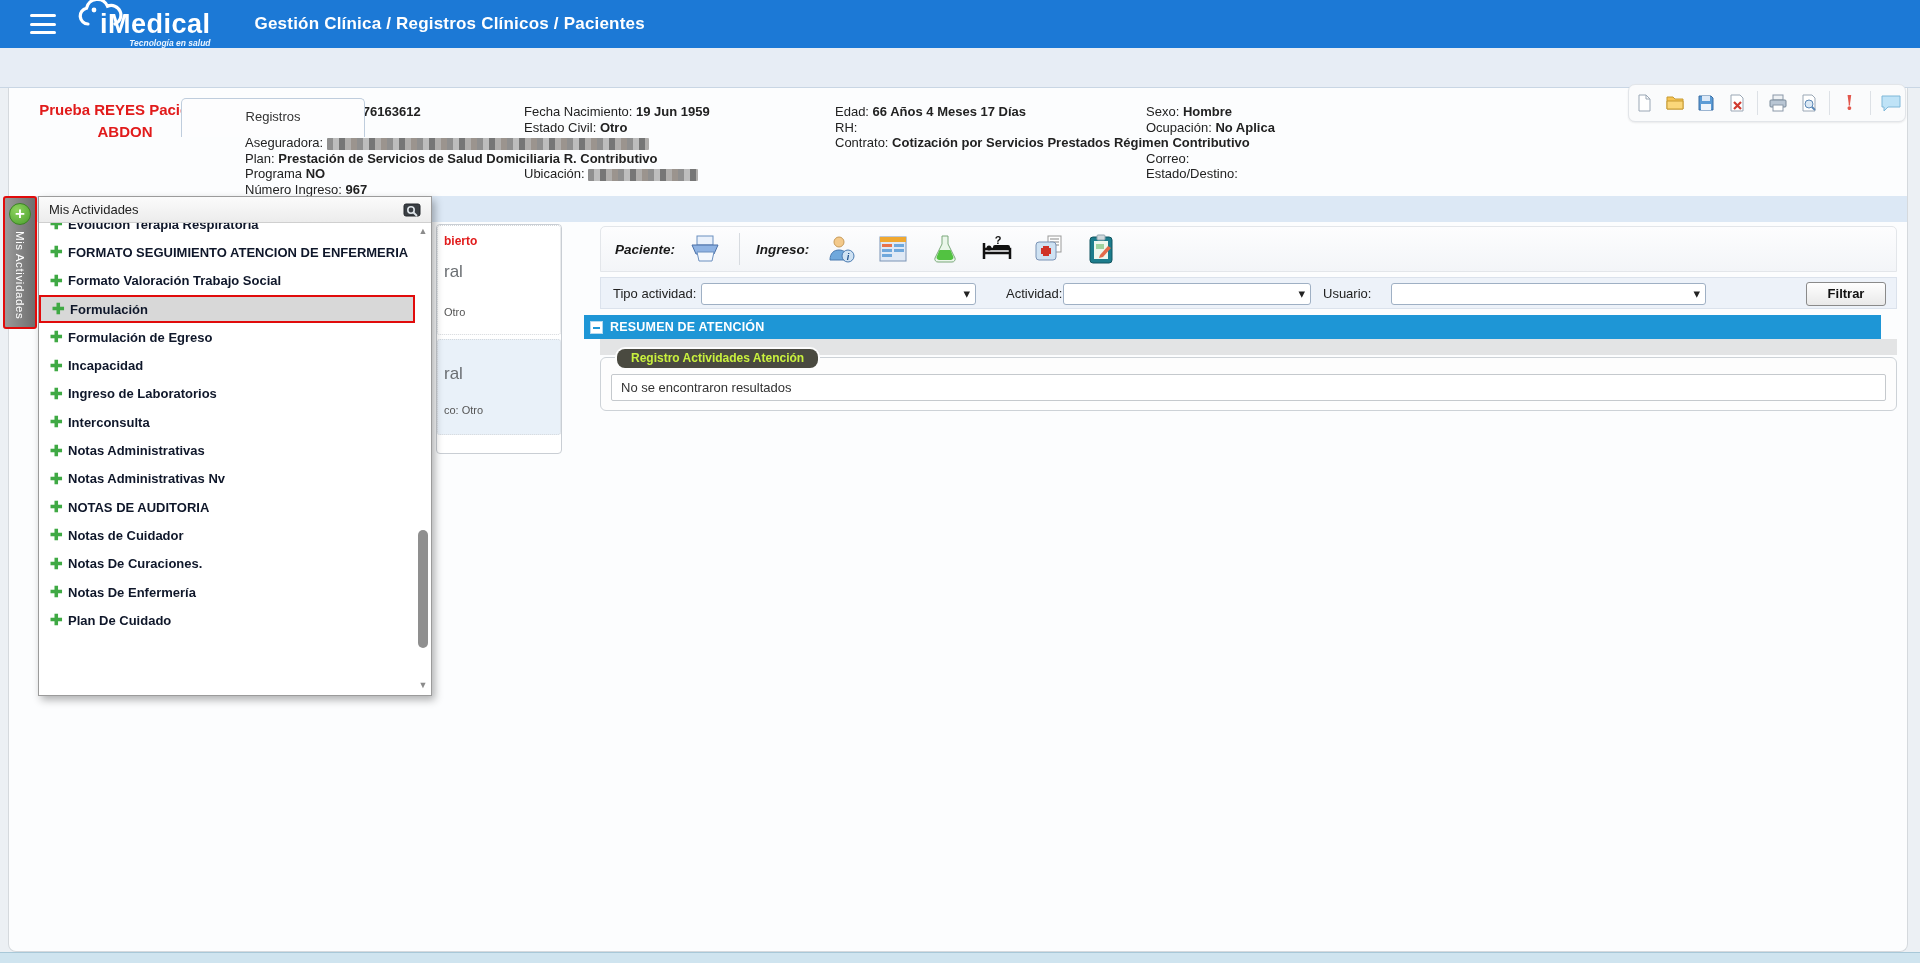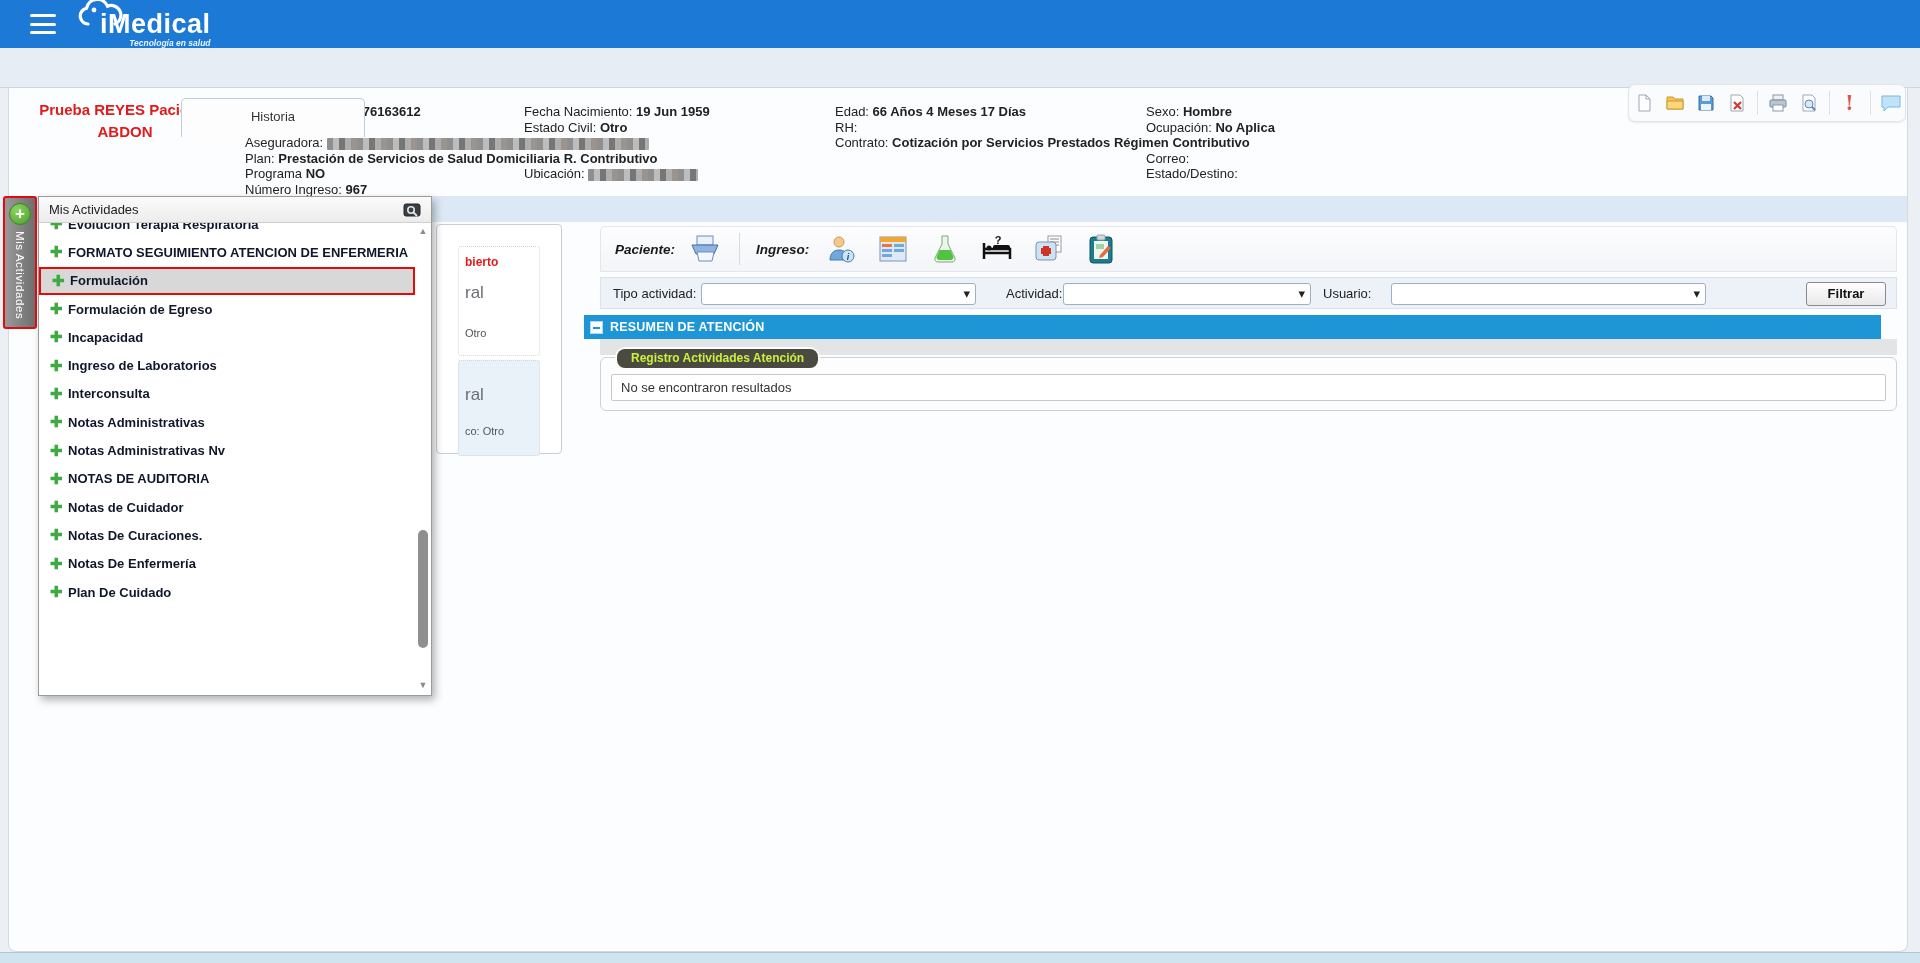--- a/index.html
+++ b/index.html
@@ -49,21 +49,21 @@
     display:flex; align-items:center; justify-content:center; gap:9px; }
   .dt-icon { width:22px; height:22px; display:flex; align-items:center; justify-content:center; cursor:pointer; }
   .dt-sep { width:1px; height:24px; background:#dde1e6; }
   .icon-alert::before { content:"!"; color:#e2574c; font-weight:bold; font-size:20px; font-family:"DejaVu Serif", serif; }
 
   
   #section-strip { position:absolute; left:9px; top:196px; width:1898px; height:26px; background:#dce8f5; }
 
   
   #episodes { position:absolute; left:436px; top:224px; width:126px; height:230px;
-    background:#fff; border:1px solid #c9ced4; border-radius:4px; padding:21px; }
+    background:#fff; border:1px solid #c9ced4; border-radius:4px; padding:0; }
   .ep-card { border:1px dotted #d4d8dc; border-radius:3px; padding:8px 6px; cursor:pointer; }
   #ep-card1 { height:110px; background:#fff; }
   #ep-card2 { height:96px; background:#e9f1f9; margin-top:4px; }
   .ep-title { color:#e11b1b; font-weight:bold; font-size:12px; }
   .ep-big { color:#6b6f73; font-size:17px; margin-top:14px; }
   .ep-small { color:#555; font-size:11px; margin-top:24px; }
   #ep-card2 .ep-big { margin-top:16px; }
   #ep-card2 .ep-small { margin-top:20px; }
 
   
@@ -159,25 +159,26 @@
     <div id="logo">
       <span>
         <svg width="52" height="34" viewBox="0 0 52 34">
           <path d="M14 26a8 8 0 0 1-1.5-15.8A11 11 0 0 1 33.5 8.2 8.5 8.5 0 0 1 41 26" fill="none" stroke="#fff" stroke-width="3.2" stroke-linecap="round"></path>
           <circle cx="20" cy="12" r="2.4" fill="#fff"></circle>
         </svg>
       </span>
       <span id="logo-text">iMedical</span>
       <span id="logo-tag">Tecnología en salud</span>
     </div>
+    <div id="breadcrumb">Gestión Clínica  /  Registros Clínicos  /  Pacientes</div>
   </div>
 
   <div id="tabrow">
     <div class="tab" id="tab-pacientes">Pacientes</div>
-    <div class="tab" id="tab-historia">Historia</div>
+    <div class="tab" id="tab-historia">Registros</div>
   </div>
 
   <div id="page"></div>
 
   <div id="patient-name">Prueba REYES Paciente ABDON</div>
 
   <div class="pcol" id="pcol1">
     <div><span>Documento:</span> <b>CC 01676163612</b></div>
     <div><span>Identidad Género:</span></div>
     <div><span>Aseguradora:</span> <span class="censored cz-aseguradora"></span></div>
@@ -377,20 +378,24 @@
     </div>
     <div id="act-list">
       <div class="act-item">
           <span class="act-plus"></span>
           <span>Evolución Terapia Respiratoria</span>
         </div>
       <div class="act-item">
           <span class="act-plus"></span>
           <span>FORMATO SEGUIMIENTO ATENCION DE ENFERMERIA</span>
         </div>
+      <div class="act-item">
+          <span class="act-plus"></span>
+          <span>Formato Valoración Trabajo Social</span>
+        </div>
       <div class="act-item highlighted">
           <span class="act-plus"></span>
           <span>Formulación</span>
         </div>
       <div class="act-item">
           <span class="act-plus"></span>
           <span>Formulación de Egreso</span>
         </div>
       <div class="act-item">
           <span class="act-plus"></span>

